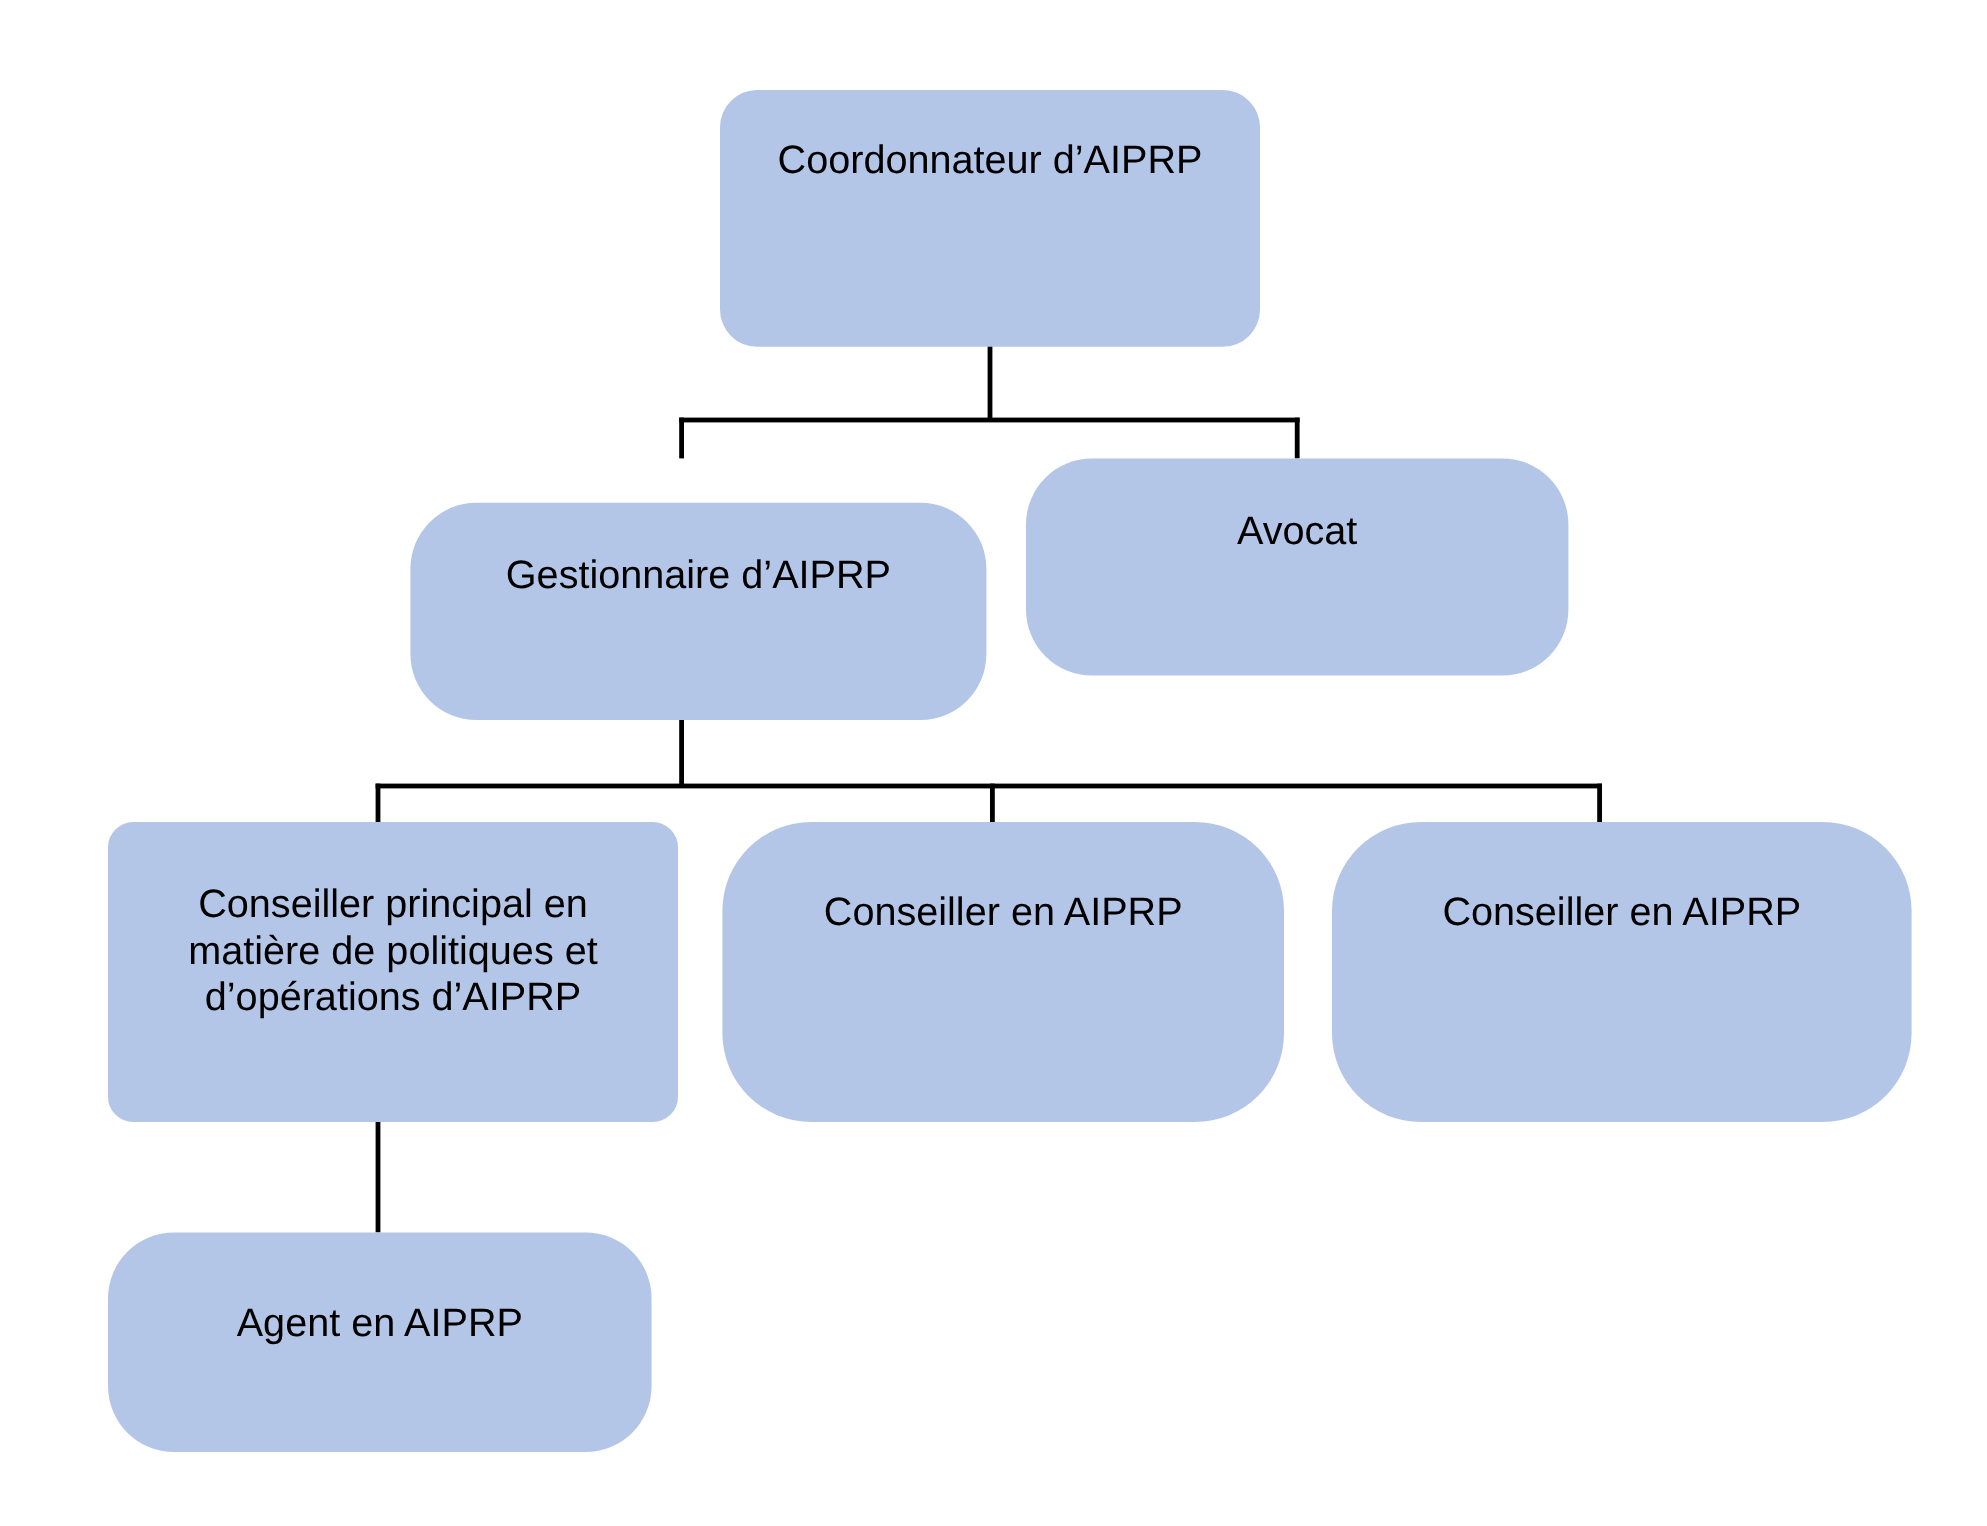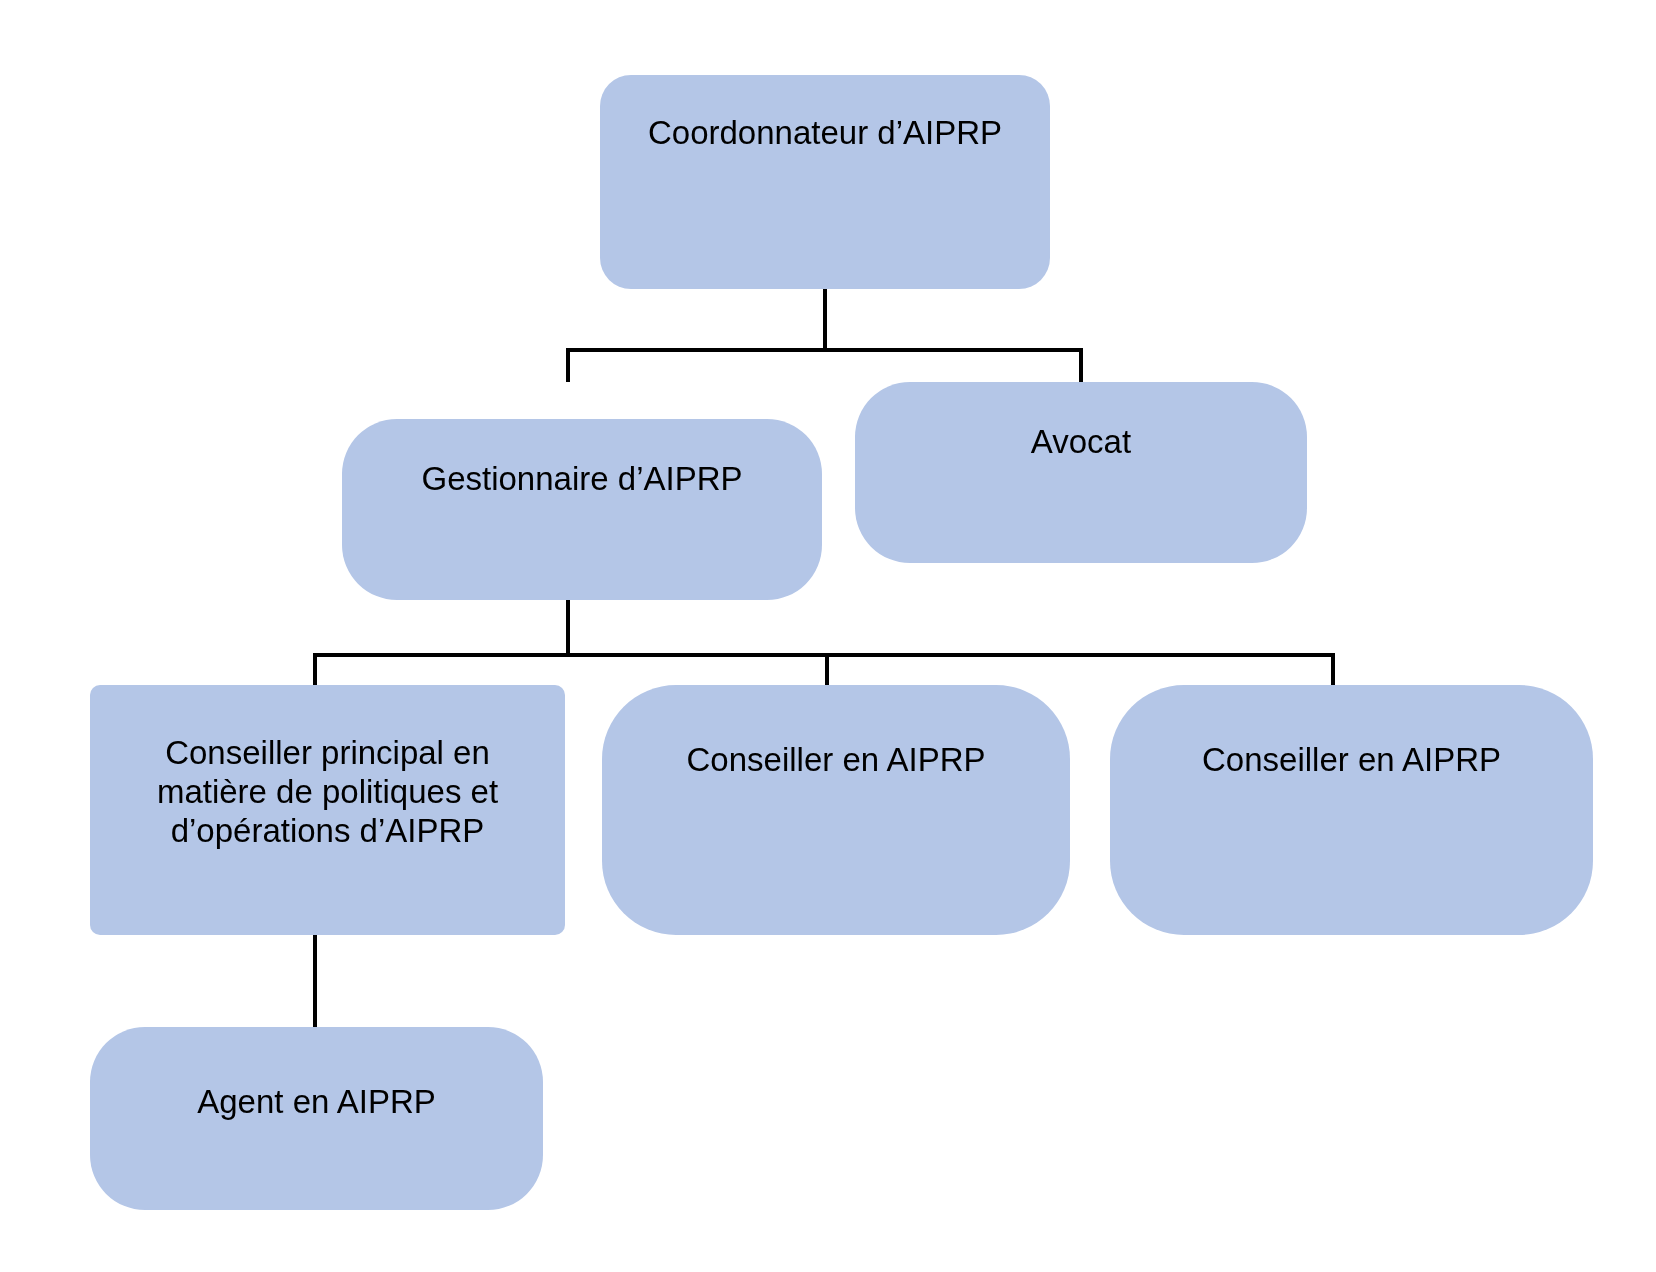--- a/index.html
+++ b/index.html
@@ -25,21 +25,21 @@
     font-size: 33px;
     line-height: 39px;
     box-sizing: border-box;
     display: block;
   }
   .node .label { display: block; margin: 0 auto; }
 
   .n-coordonnateur { left: 600px; top: 75px;  width: 450px; height: 214px; border-radius: 31px; padding-top: 38px; }
   .n-gestionnaire  { left: 342px; top: 382px; width: 480px; height: 181px; border-radius: 55px; padding-top: 40px; margin-top: 37px; }
   .n-avocat        { left: 855px; top: 382px; width: 452px; height: 181px; border-radius: 55px; padding-top: 40px; }
-  .n-conseiller-principal { left: 90px;  top: 685px; width: 475px; height: 250px; border-radius: 10px; padding-top: 48px; }
+  .n-conseiller-principal { left: 90px;  top: 685px; width: 475px; height: 250px; border-radius: 21px; padding-top: 48px; }
   .n-conseiller-principal .label { width: 420px; }
   .n-conseiller-1  { left: 602px;  top: 685px; width: 468px; height: 250px; border-radius: 74px; padding-top: 55px; }
   .n-conseiller-2  { left: 1110px; top: 685px; width: 483px; height: 250px; border-radius: 74px; padding-top: 55px; }
   .n-agent         { left: 90px;  top: 1027px; width: 453px; height: 183px; border-radius: 55px; padding-top: 55px; }
 
   .conn { position: absolute; background: var(--line); }
   
   .v-root-down   { left: 823px;  top: 257px; width: 4px; height: 94px; }
   .v-gest-up     { left: 566px;  top: 348px; width: 4px; height: 34px; }
   .v-avocat-up   { left: 1079px; top: 348px; width: 4px; height: 34px; }

